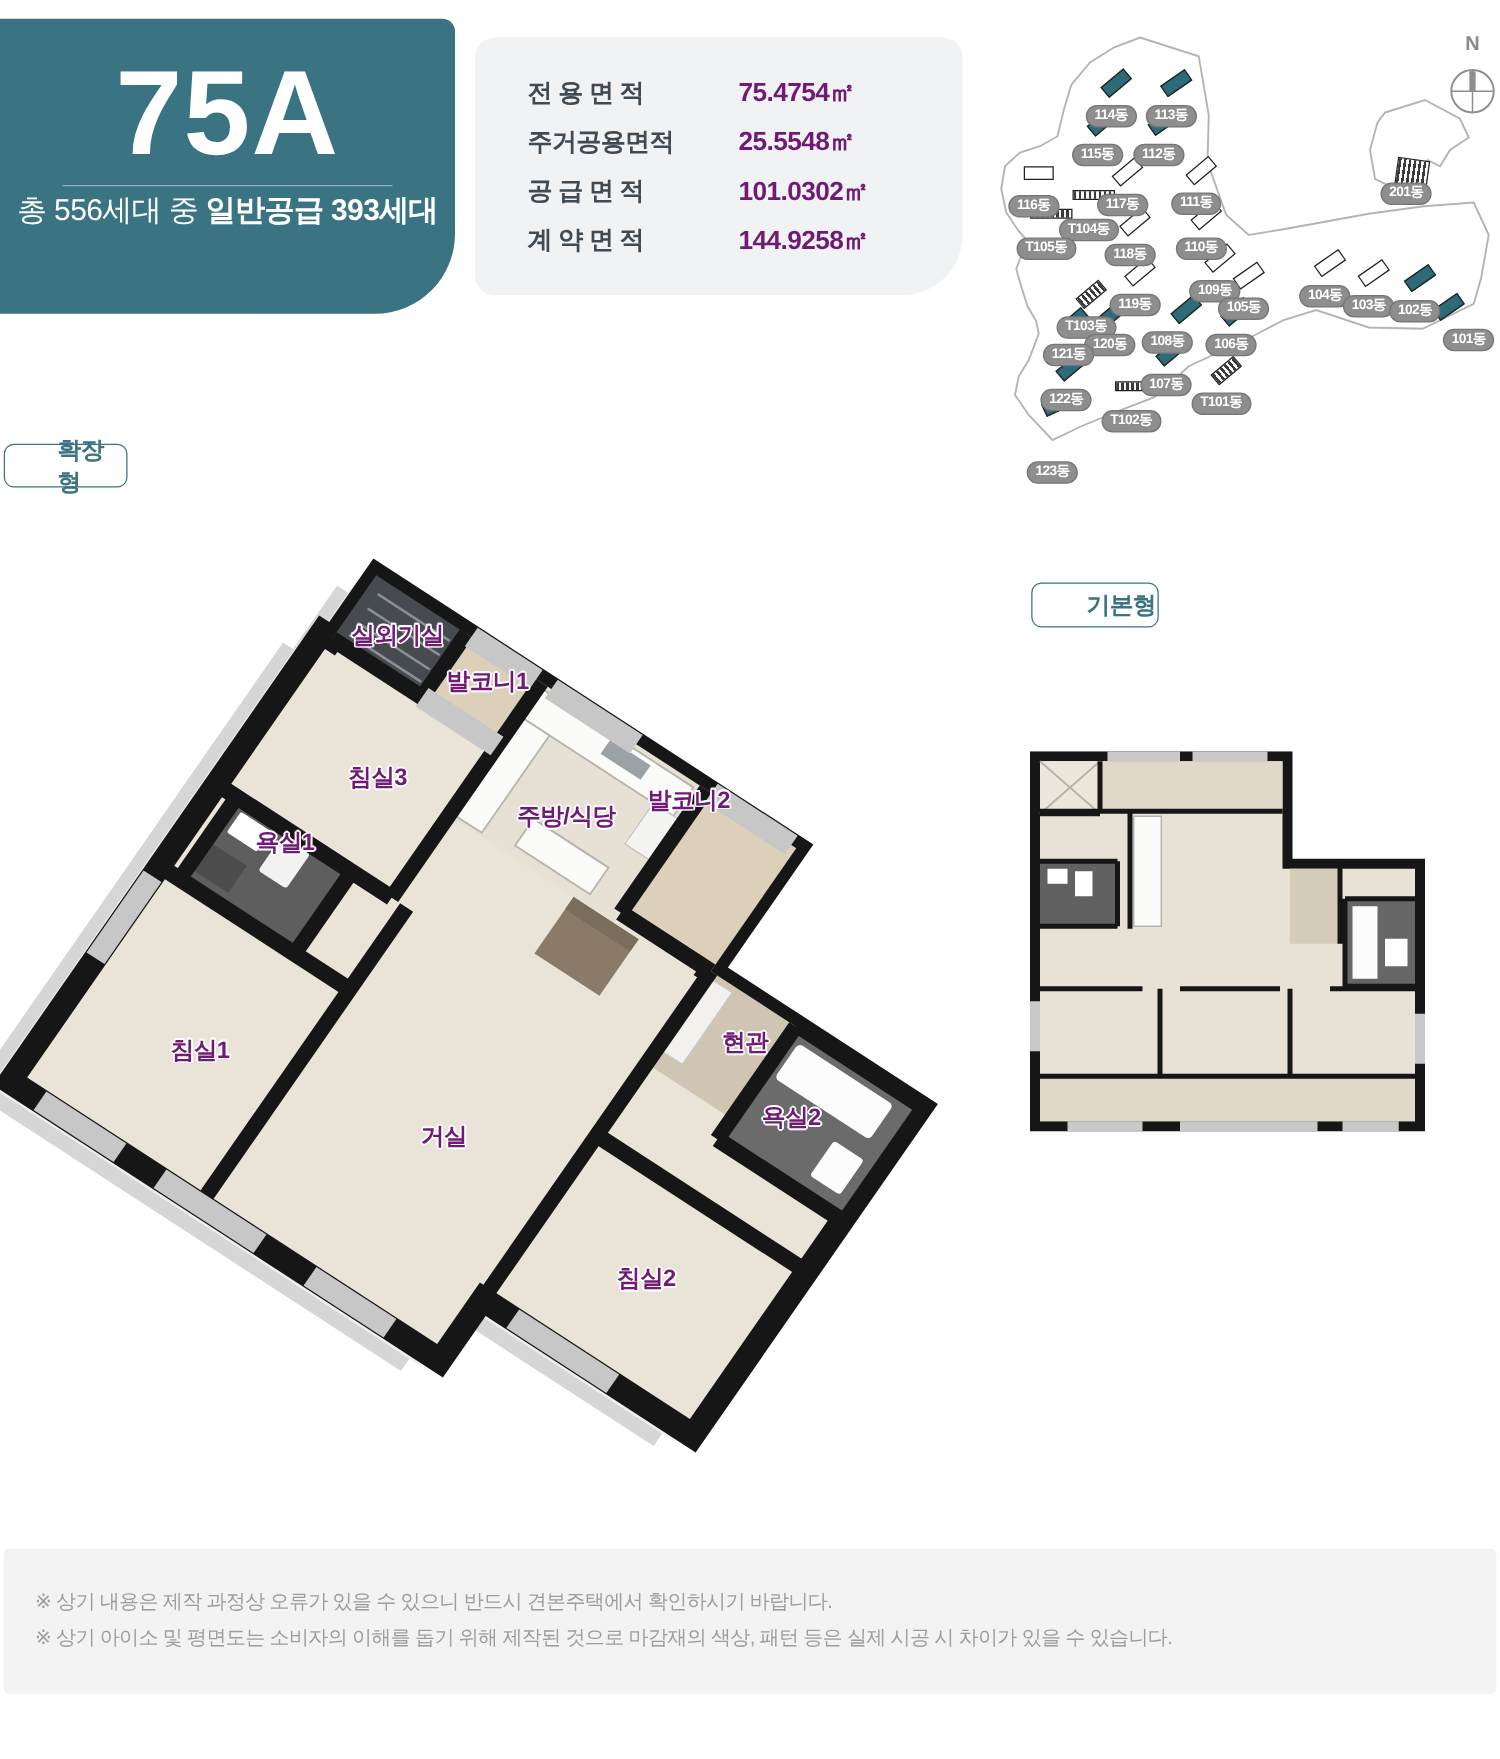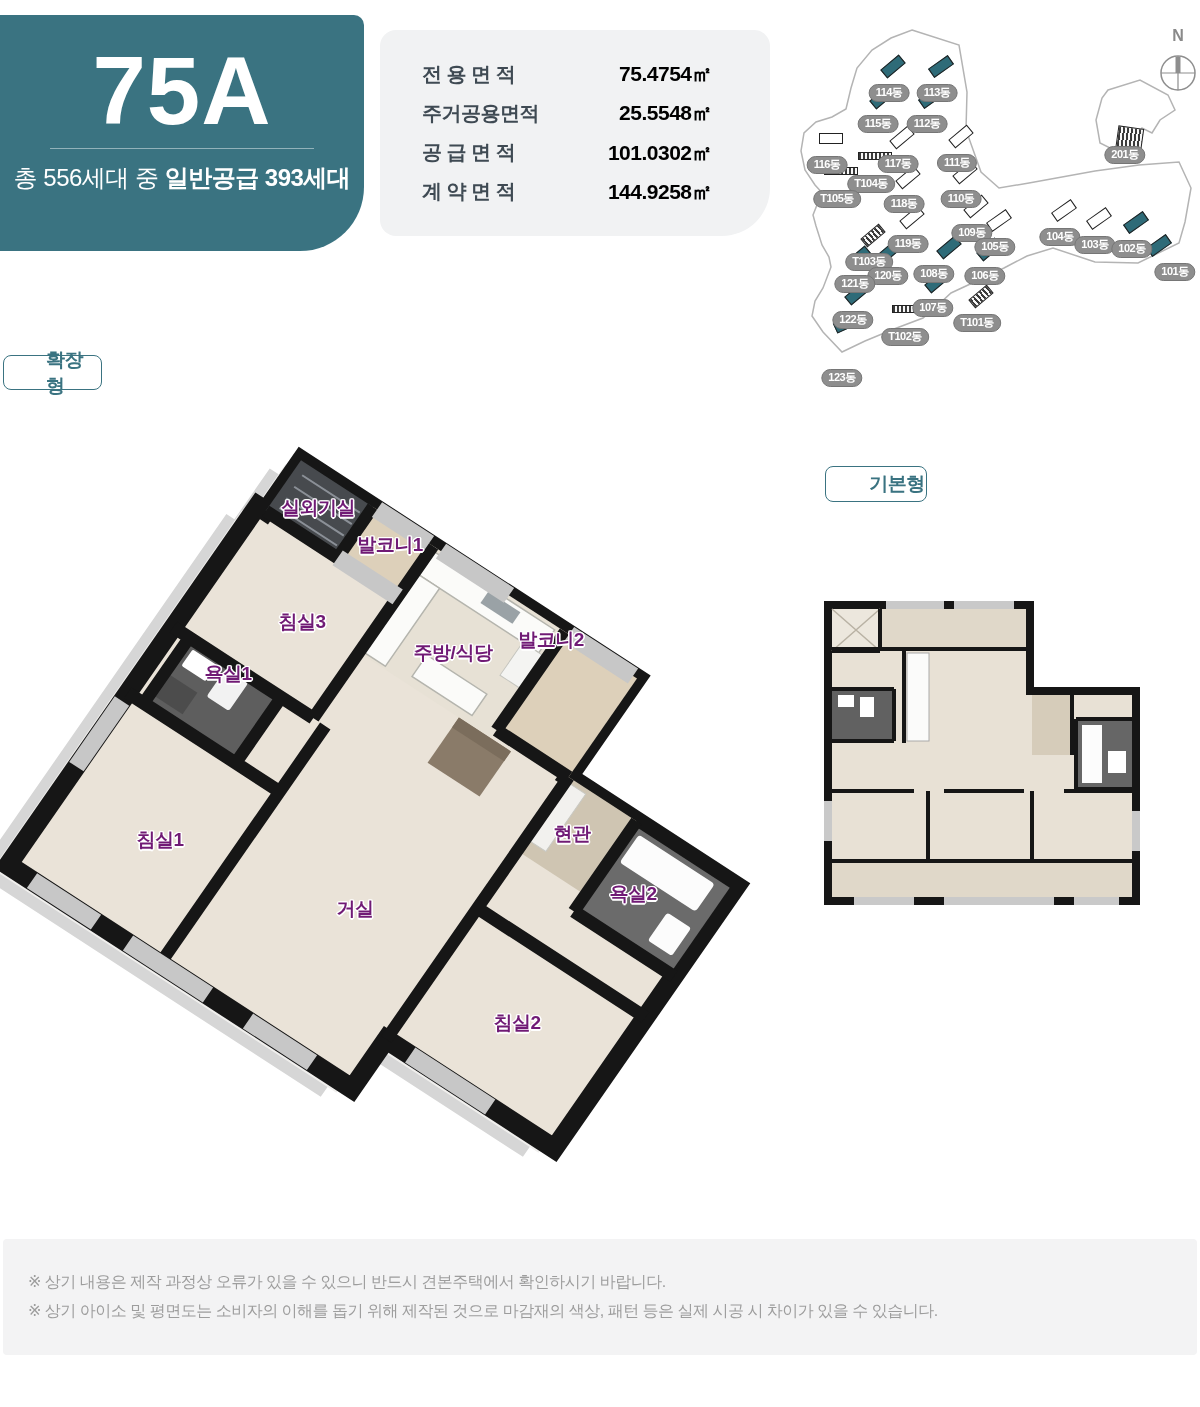--- a/index.html
+++ b/index.html
@@ -5,31 +5,31 @@
   html,body{margin:0;padding:0;background:#fff;}
   body{font-family:"Liberation Sans","DejaVu Sans",sans-serif;}
   #page{position:relative;width:1200px;height:1407px;background:#fff;overflow:hidden;}
 
   
   .unit-box{position:absolute;left:0;top:15px;width:364px;height:236px;
     background:var(--accent,#3a7381);border-radius:0 10px 64px 0;
     display:flex;flex-direction:column;align-items:center;justify-content:flex-start;color:#fff;}
   .unit-code{margin-top:26px;font-size:96px;font-weight:800;line-height:1.05;letter-spacing:1px;}
   .unit-divider{width:264px;height:0;border-top:1px solid rgba(255,255,255,.45);margin-top:6px;}
-  .unit-sub{margin-top:13px;font-size:24px;letter-spacing:-0.5px;white-space:pre;}
+  .unit-sub{margin-top:3px;font-size:24px;letter-spacing:-0.5px;white-space:pre;}
   .unit-sub b{font-weight:800;}
 
   
   .spec-box{position:absolute;left:380px;top:30px;width:390px;height:206px;background:#f1f2f3;
     border-radius:16px 16px 48px 16px;box-sizing:border-box;
     padding:30px 58px 30px 42px;display:flex;flex-direction:column;justify-content:space-between;}
   .spec-row{display:flex;align-items:center;}
   .spec-label{width:150px;font-size:20px;font-weight:700;color:#3f4a53;white-space:pre;letter-spacing:-0.5px;}
   .spec-line{flex:1;height:1px;background:#c9cdd0;margin:0 10px;}
-  .spec-value{width:122px;text-align:right;font-size:21px;font-weight:600;color:#000000;letter-spacing:-0.5px;}
+  .spec-value{width:122px;text-align:left;font-size:21px;font-weight:600;color:#701a75;letter-spacing:-0.5px;}
 
   
   .site-map{position:absolute;left:795px;top:15px;width:405px;height:345px;}
   .site-map svg{position:absolute;left:0;top:0;}
   .pill{position:absolute;transform:translate(-50%,-50%);background:#8e8e8e;border:1.5px solid #767676;
     color:#fff;font-size:11px;font-weight:700;line-height:1;padding:2px 6px 3px;border-radius:10px;
     letter-spacing:-0.5px;white-space:nowrap;z-index:3;margin-top:40px;}
   .bldg{position:absolute;width:24px;height:11px;border:1.5px solid #222;box-sizing:border-box;z-index:2;}
   .bldg.t{background:#2e6b78;}
   .bldg.w{background:#ffffff;}
@@ -210,21 +210,21 @@
   </div>
   <div class="iso-labels">
       <div class="room-label" style="left: 318px; top: 78px;">실외기실</div>
       <div class="room-label" style="left: 390px; top: 115px;">발코니1</div>
       <div class="room-label" style="left: 302px; top: 192px;">침실3</div>
       <div class="room-label" style="left: 453px; top: 223px;">주방/식당</div>
       <div class="room-label" style="left: 551px; top: 210px;">발코니2</div>
       <div class="room-label" style="left: 228px; top: 244px;">욕실1</div>
       <div class="room-label" style="left: 160px; top: 410px;">침실1</div>
       <div class="room-label" style="left: 355px; top: 479px;">거실</div>
-      <div class="room-label" style="left: 572px; top: 404px; text-align: center;">현관</div>
+      <div class="room-label" style="left: 596px; top: 404px; text-align: center;">현관</div>
       <div class="room-label" style="left: 633px; top: 464px;">욕실2</div>
       <div class="room-label" style="left: 517px; top: 593px;">침실2</div>
     </div>
 
   <div class="basic-wrap">
     <svg width="316" height="305" viewBox="0 0 316 305">
       <path d="M4,4 H206 V90 H312 V300 H4 Z" fill="#e8e1d5" stroke="#161616" stroke-width="8" stroke-linejoin="miter"></path>
       <rect x="8" y="8" width="194" height="38" fill="#e0d8c9"></rect>
       <rect x="8" y="262" width="300" height="34" fill="#e0d8c9"></rect>
       <rect x="8" y="8" width="48" height="42" fill="#ece7dd"></rect>

